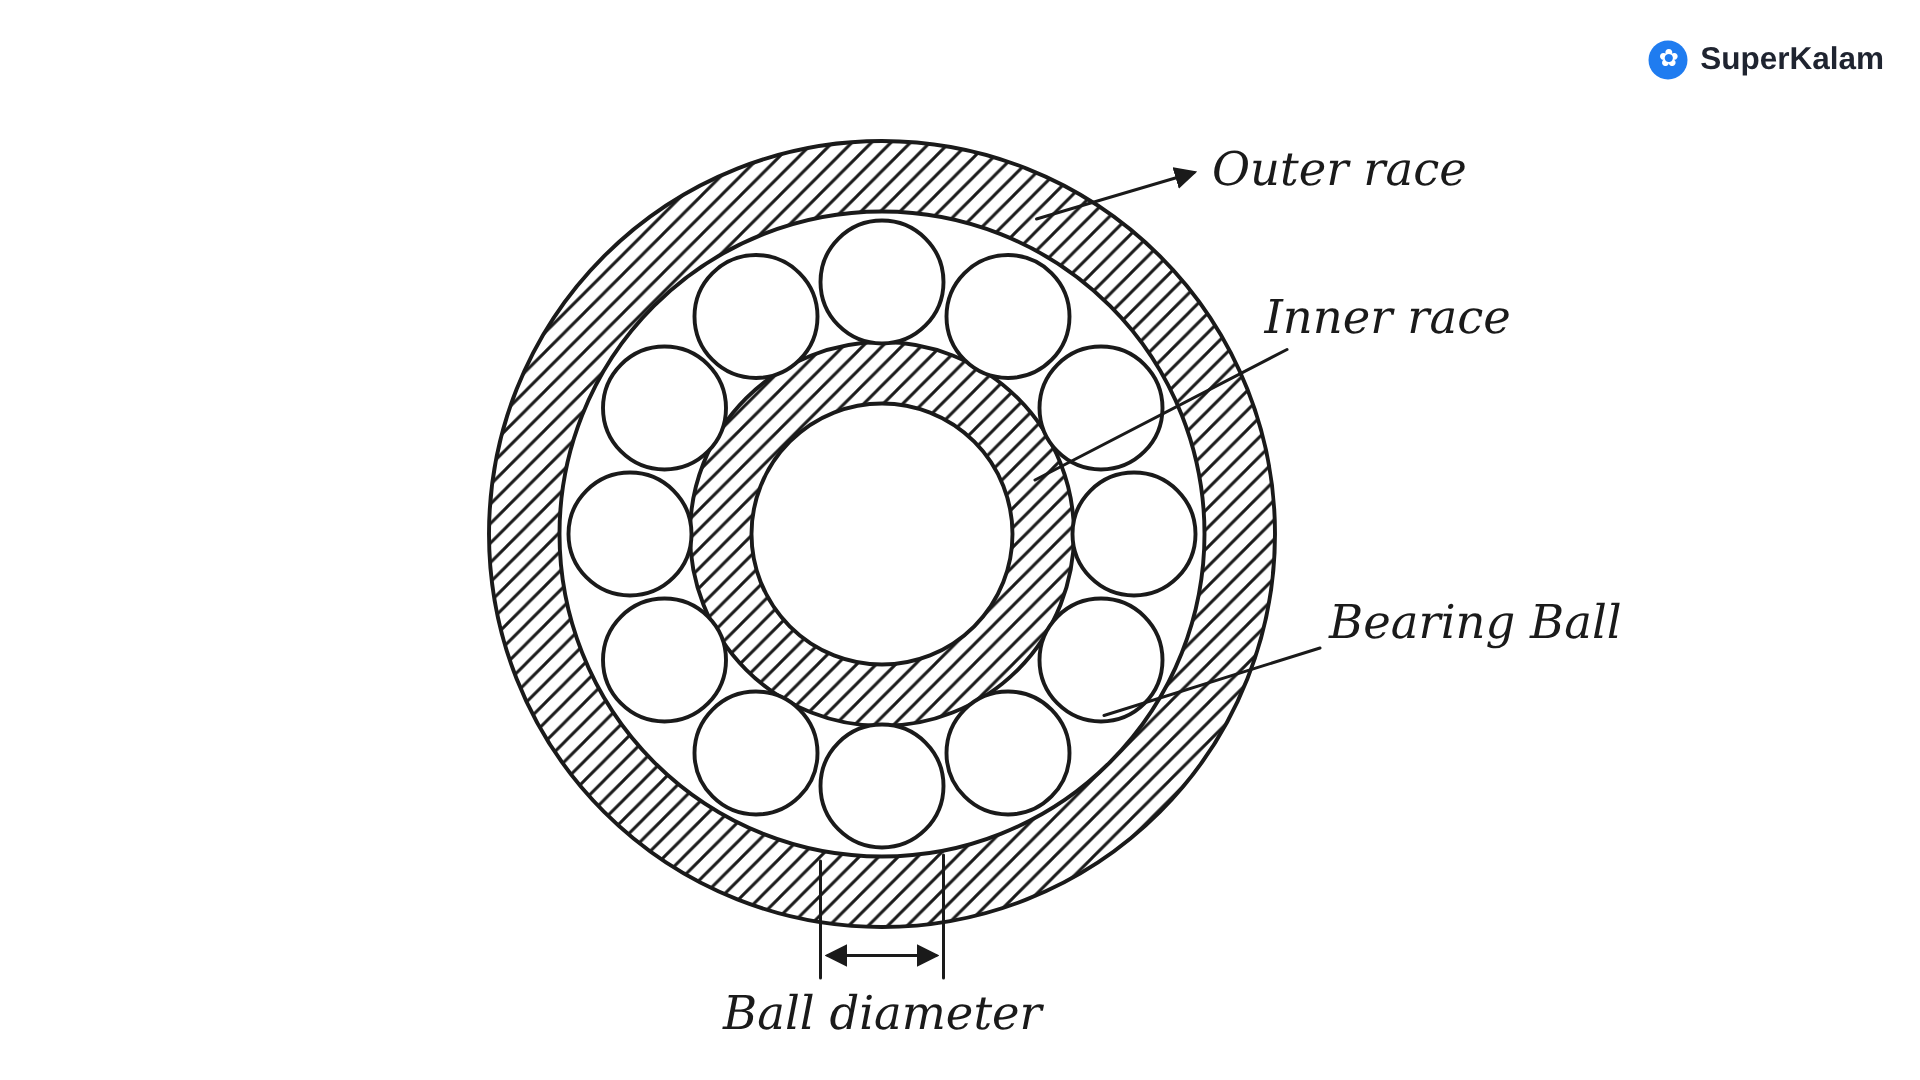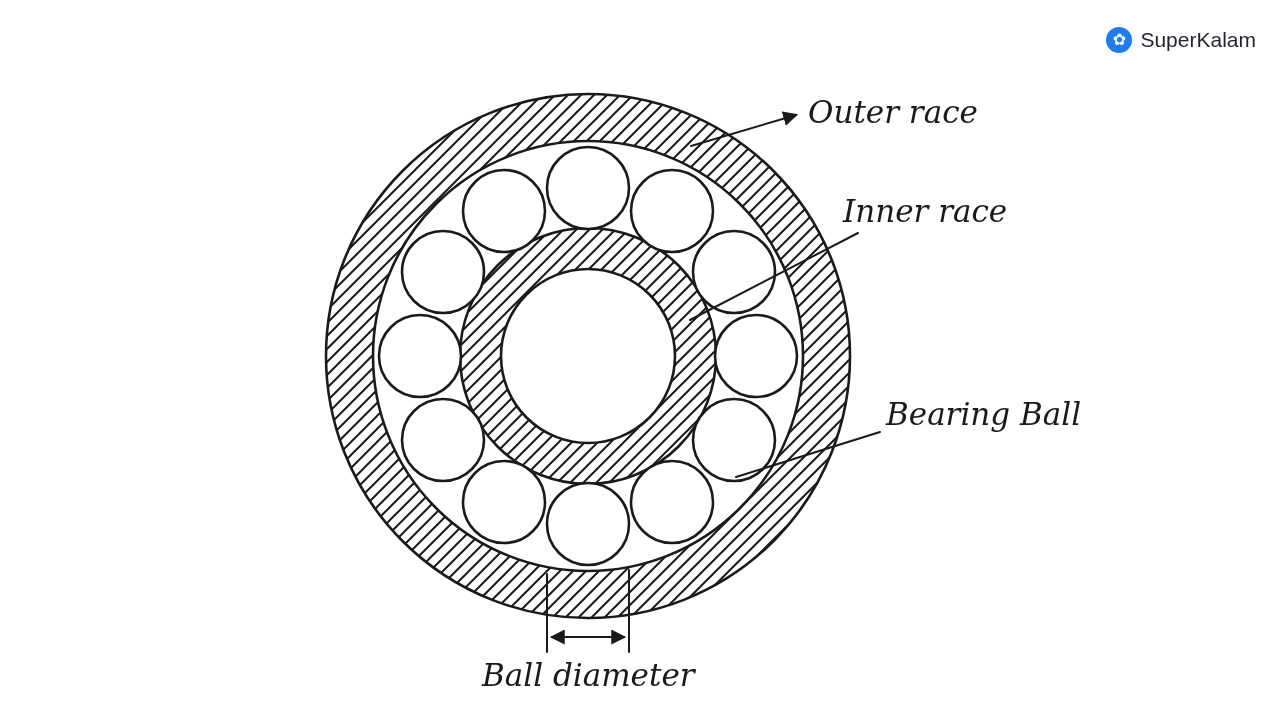--- a/index.html
+++ b/index.html
@@ -54,21 +54,21 @@
     background: #1f7cf0;
     color: #ffffff;
     display: flex;
     align-items: center;
     justify-content: center;
     font-size: 16px;
     line-height: 1;
   }
   .brand-name {
     font-family: "Liberation Sans", sans-serif;
-    font-weight: 400;
+    font-weight: 700;
     font-size: 21px;
     color: #1f2430;
   }
 </style>
 </head>
 <body>
 
 <div class="canvas">
 
   <svg class="drawing" viewBox="0 0 1280 720" xmlns="http://www.w3.org/2000/svg">

